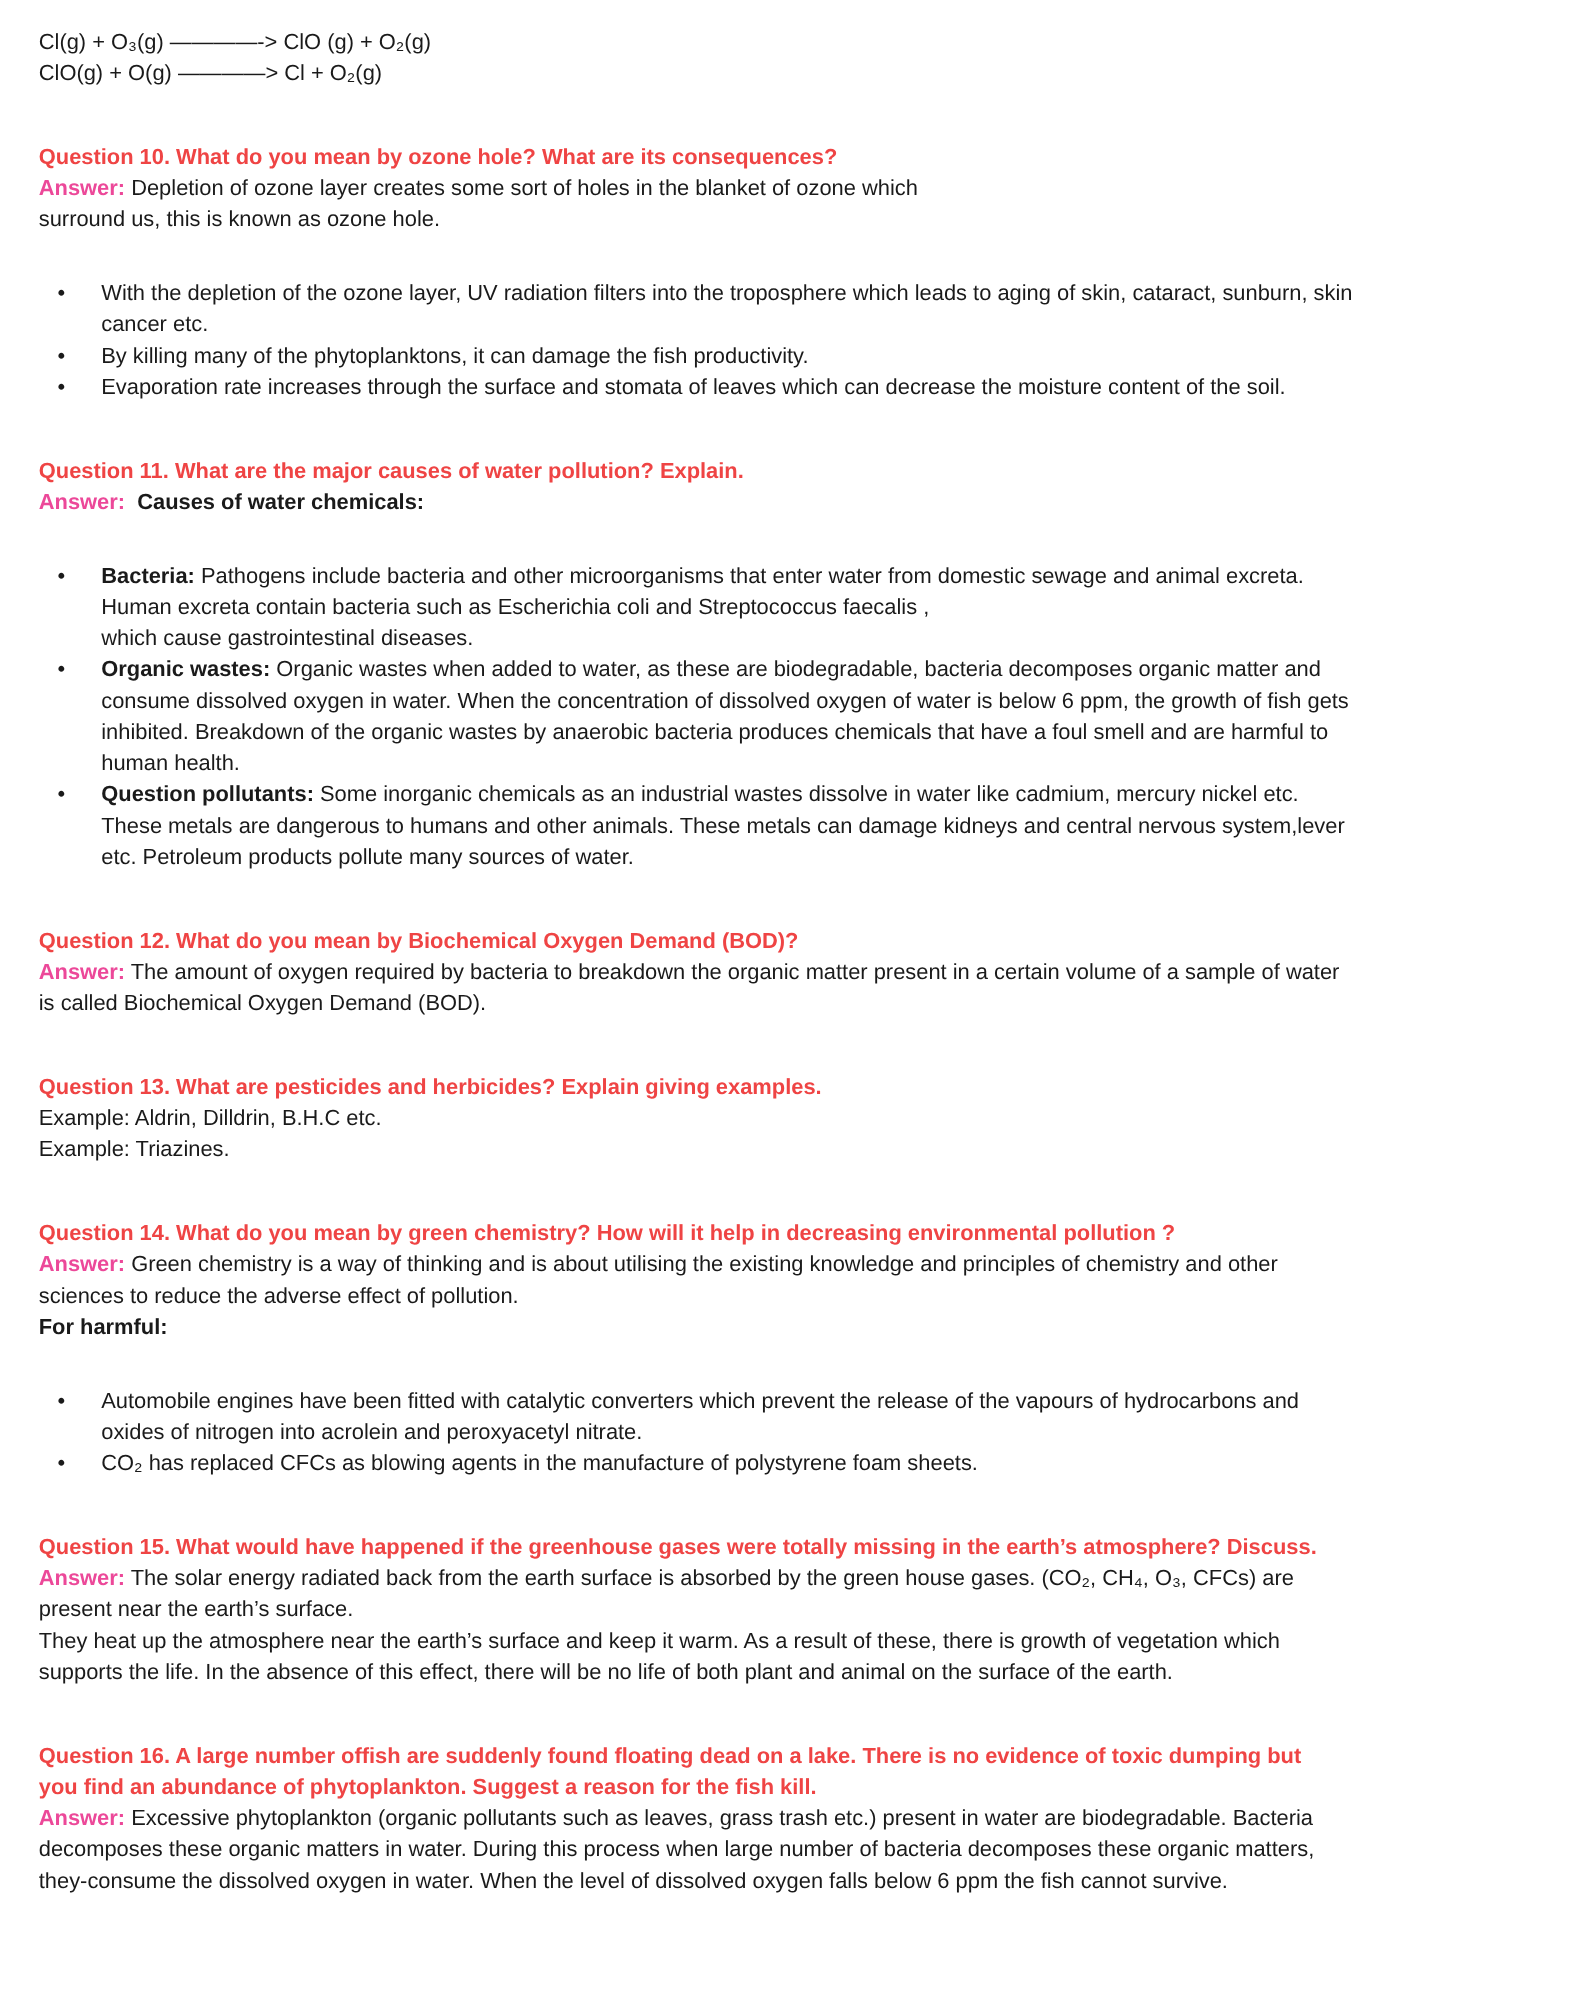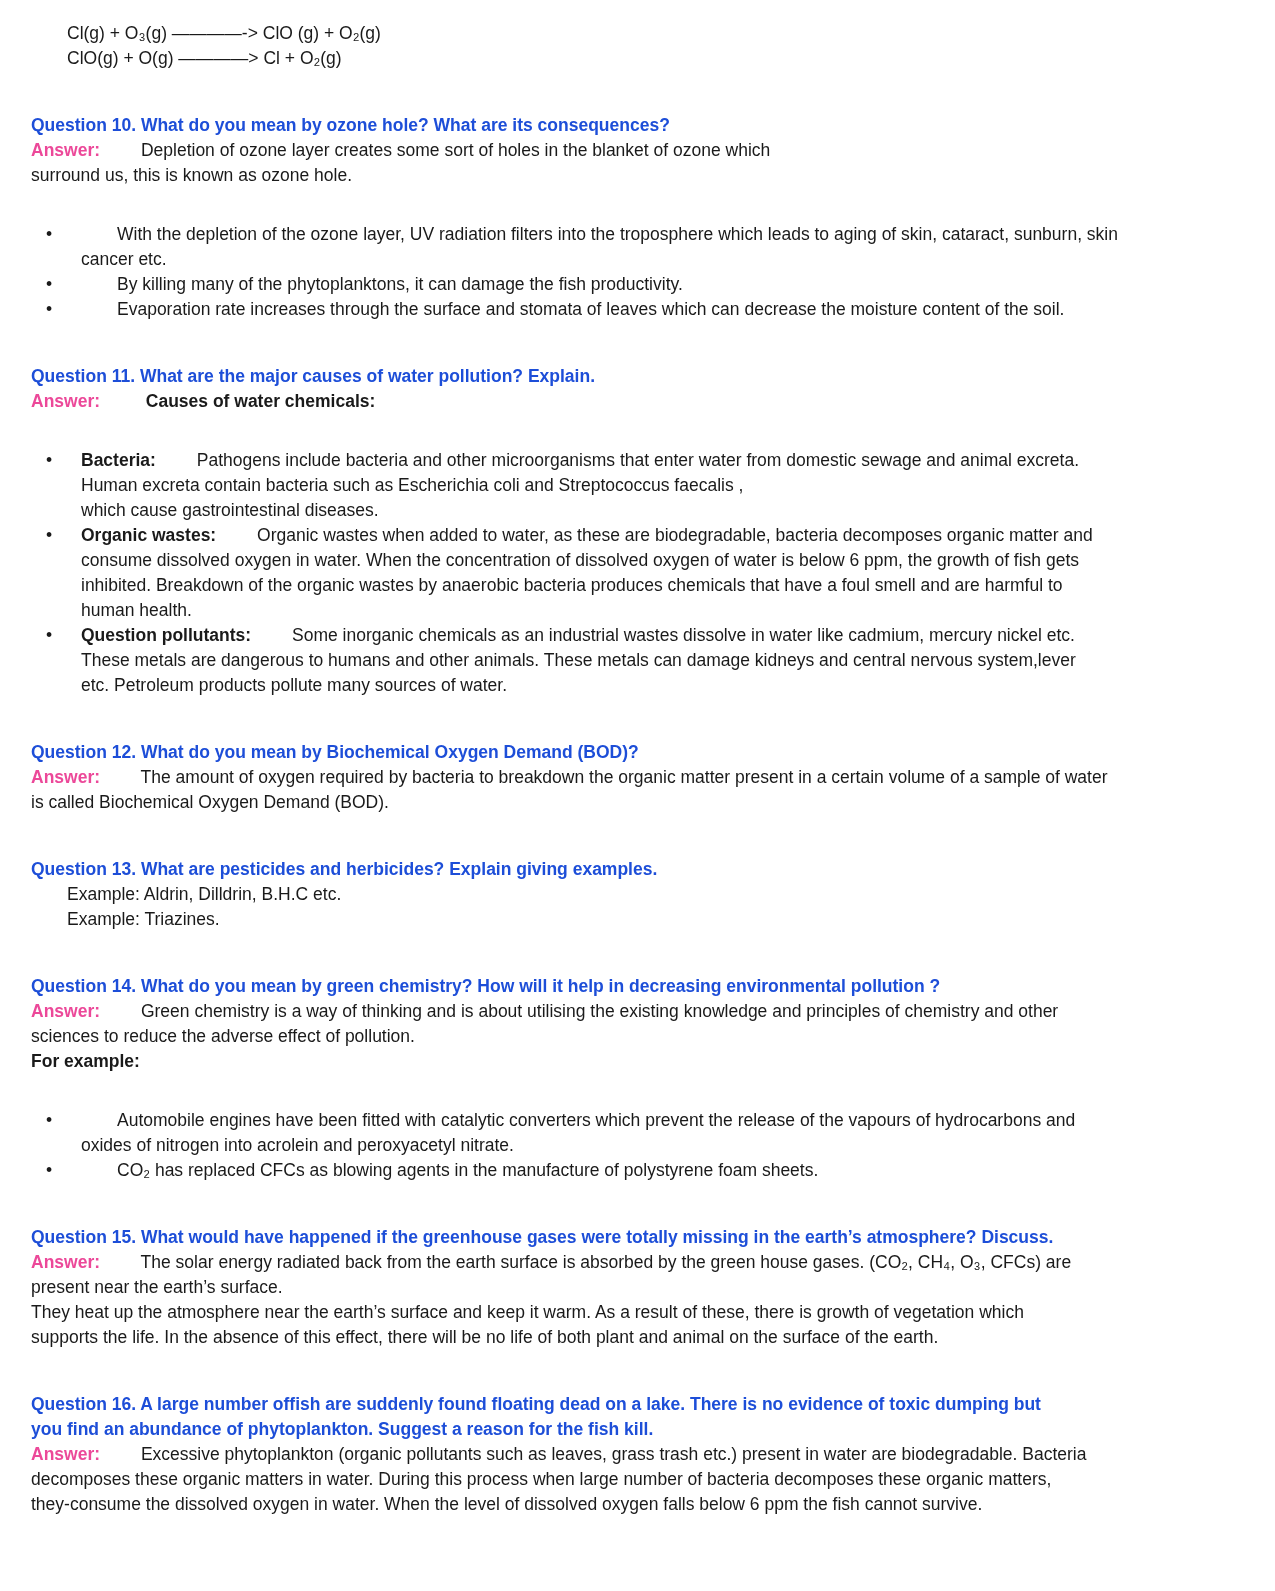--- a/index.html
+++ b/index.html
@@ -5,25 +5,25 @@
   html, body { margin: 0; padding: 0; background: #ffffff; }
   body {
     width: 1275px;
     min-height: 1591px;
     font-family: "Liberation Sans", "DejaVu Sans", sans-serif;
     font-size: 17.5px;
     line-height: 25px;
     color: #1a1a1a;
   }
   .page { padding: 21px 12px 40px 31px; }
-  .txt { white-space: pre-wrap; margin-left: 36px; }
+  .txt { white-space: pre-wrap; }
   .qsec { margin-top: 42px; }
   .qtitle {
     font-weight: 700;
-    color: #1d4ed8;
+    color: #ef4444;
     white-space: pre-wrap;
   }
   .ans-label { font-weight: 700; color: #ec4899; }
   .b { font-weight: 700; }
   ul.blist { list-style: none; margin: 34px 0 0 0; padding: 0; }
   ul.blist li { position: relative; padding-left: 50px; }
   ul.blist li::before {
     content: "•";
     position: absolute;
     left: 15px;
@@ -79,21 +79,21 @@
   <div class="qsec">
     <div class="qtitle">Question 13. What are pesticides and herbicides? Explain giving examples.</div>
     <div><b class="b"></b><span class="txt">Example: Aldrin, Dilldrin, B.H.C etc.</span></div>
     <div><b class="b"></b><span class="txt">Example: Triazines.</span></div>
   </div>
 
   <div class="qsec">
     <div class="qtitle">Question 14. What do you mean by green chemistry? How will it help in decreasing environmental pollution ?</div>
     <div><span class="ans-label">Answer:</span><span class="txt"> Green chemistry is a way of thinking and is about utilising the existing knowledge and principles of chemistry and other
 sciences to reduce the adverse effect of pollution.</span></div>
-    <div class="b">For example:</div>
+    <div class="b">For harmful:</div>
     <ul class="blist">
       <li><span class="txt">Automobile engines have been fitted with catalytic converters which prevent the release of the vapours of hydrocarbons and
 oxides of nitrogen into acrolein and peroxyacetyl nitrate.</span></li>
       <li><span class="txt">CO₂ has replaced CFCs as blowing agents in the manufacture of polystyrene foam sheets.</span></li>
     </ul>
   </div>
 
   <div class="qsec">
     <div class="qtitle">Question 15. What would have happened if the greenhouse gases were totally missing in the earth’s atmosphere? Discuss.</div>
     <div><span class="ans-label">Answer:</span><span class="txt"> The solar energy radiated back from the earth surface is absorbed by the green house gases. (CO₂, CH₄, O₃, CFCs) are

